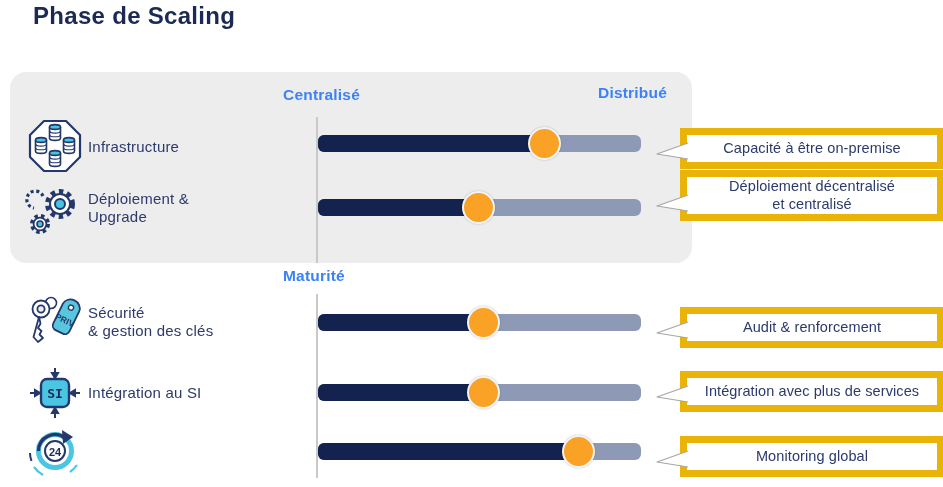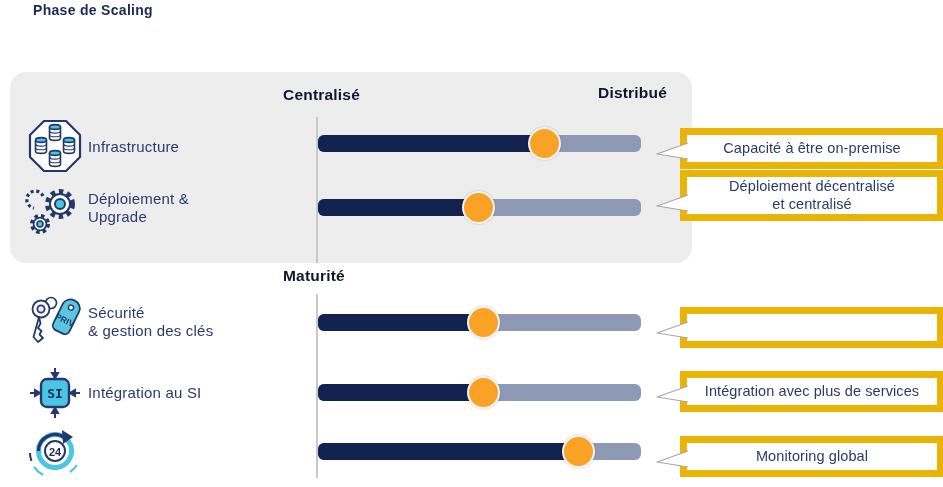--- a/index.html
+++ b/index.html
@@ -1,22 +1,22 @@
 <!DOCTYPE html>
 <html><head>
 <meta charset="utf-8">
 <style>
   html,body{margin:0;padding:0;background:#fff;}
   .canvas{position:relative;width:943px;height:487px;background:#fff;
           font-family:"Liberation Sans",sans-serif;overflow:hidden;}
-  .title{position:absolute;left:33px;top:2px;font-size:14px;font-weight:bold;
+  .title{position:absolute;left:33px;top:2px;font-size:24px;font-weight:bold;
          color:#1B2A55;letter-spacing:.3px;}
   .panel{position:absolute;left:10px;top:72px;width:682px;height:191px;
          background:#EDEDEE;border-radius:16px;}
-  .hdr{position:absolute;font-size:15.5px;font-weight:bold;color:#0f172a;letter-spacing:.2px;}
+  .hdr{position:absolute;font-size:15.5px;font-weight:bold;color:#3b82f6;letter-spacing:.2px;}
   #hdr-central{left:283px;top:86px;}
   #hdr-distrib{left:598px;top:84px;}
   #hdr-matur{left:283px;top:267px;}
   .vline{position:absolute;left:316px;width:2px;background:#C9C9C9;}
   #vline1{top:117px;height:146px;}
   #vline2{top:294px;height:184px;}
   .icon{position:absolute;}
   #ic1{left:26px;top:117px;} #ic2{left:24px;top:183px;} #ic3{left:24px;top:292px;}
   #ic4{left:28px;top:366px;} #ic5{left:26px;top:423px;text-align:center;}
   .row-label{position:absolute;left:88px;width:190px;text-align:left;font-size:15px;
@@ -130,20 +130,21 @@
   <div class="slider" id="sl3">
     <div class="track">
         <div class="fill" style="width: 51%;"></div>
       </div>
     <div class="knob" style="left: calc(51% - 16px);"></div>
   </div>
   <div class="callout" id="co3">
     <svg class="ptr" width="33" height="23">
       <path d="M32,4 L1,15 L32,20" fill="#fff" stroke="#A6A6A6" stroke-width="1.2" stroke-linejoin="round"></path>
     </svg>
+    <span>Audit &amp; renforcement</span>
   </div>
 
   <div class="icon" id="ic4">
     <svg width="54" height="54" viewBox="0 0 54 54">
       <rect x="13" y="13" width="28" height="28" rx="6" fill="#4AC6E4" stroke="#24386B" stroke-width="2.4"></rect>
       <g stroke="#24386B" stroke-width="2" fill="#24386B">
         <path d="M27 2 v5" fill="none"></path>
           <polygon points="24,7 30,7 27,12"></polygon>
         <path d="M27 52 v-5" fill="none"></path>
           <polygon points="24,47 30,47 27,42"></polygon>

